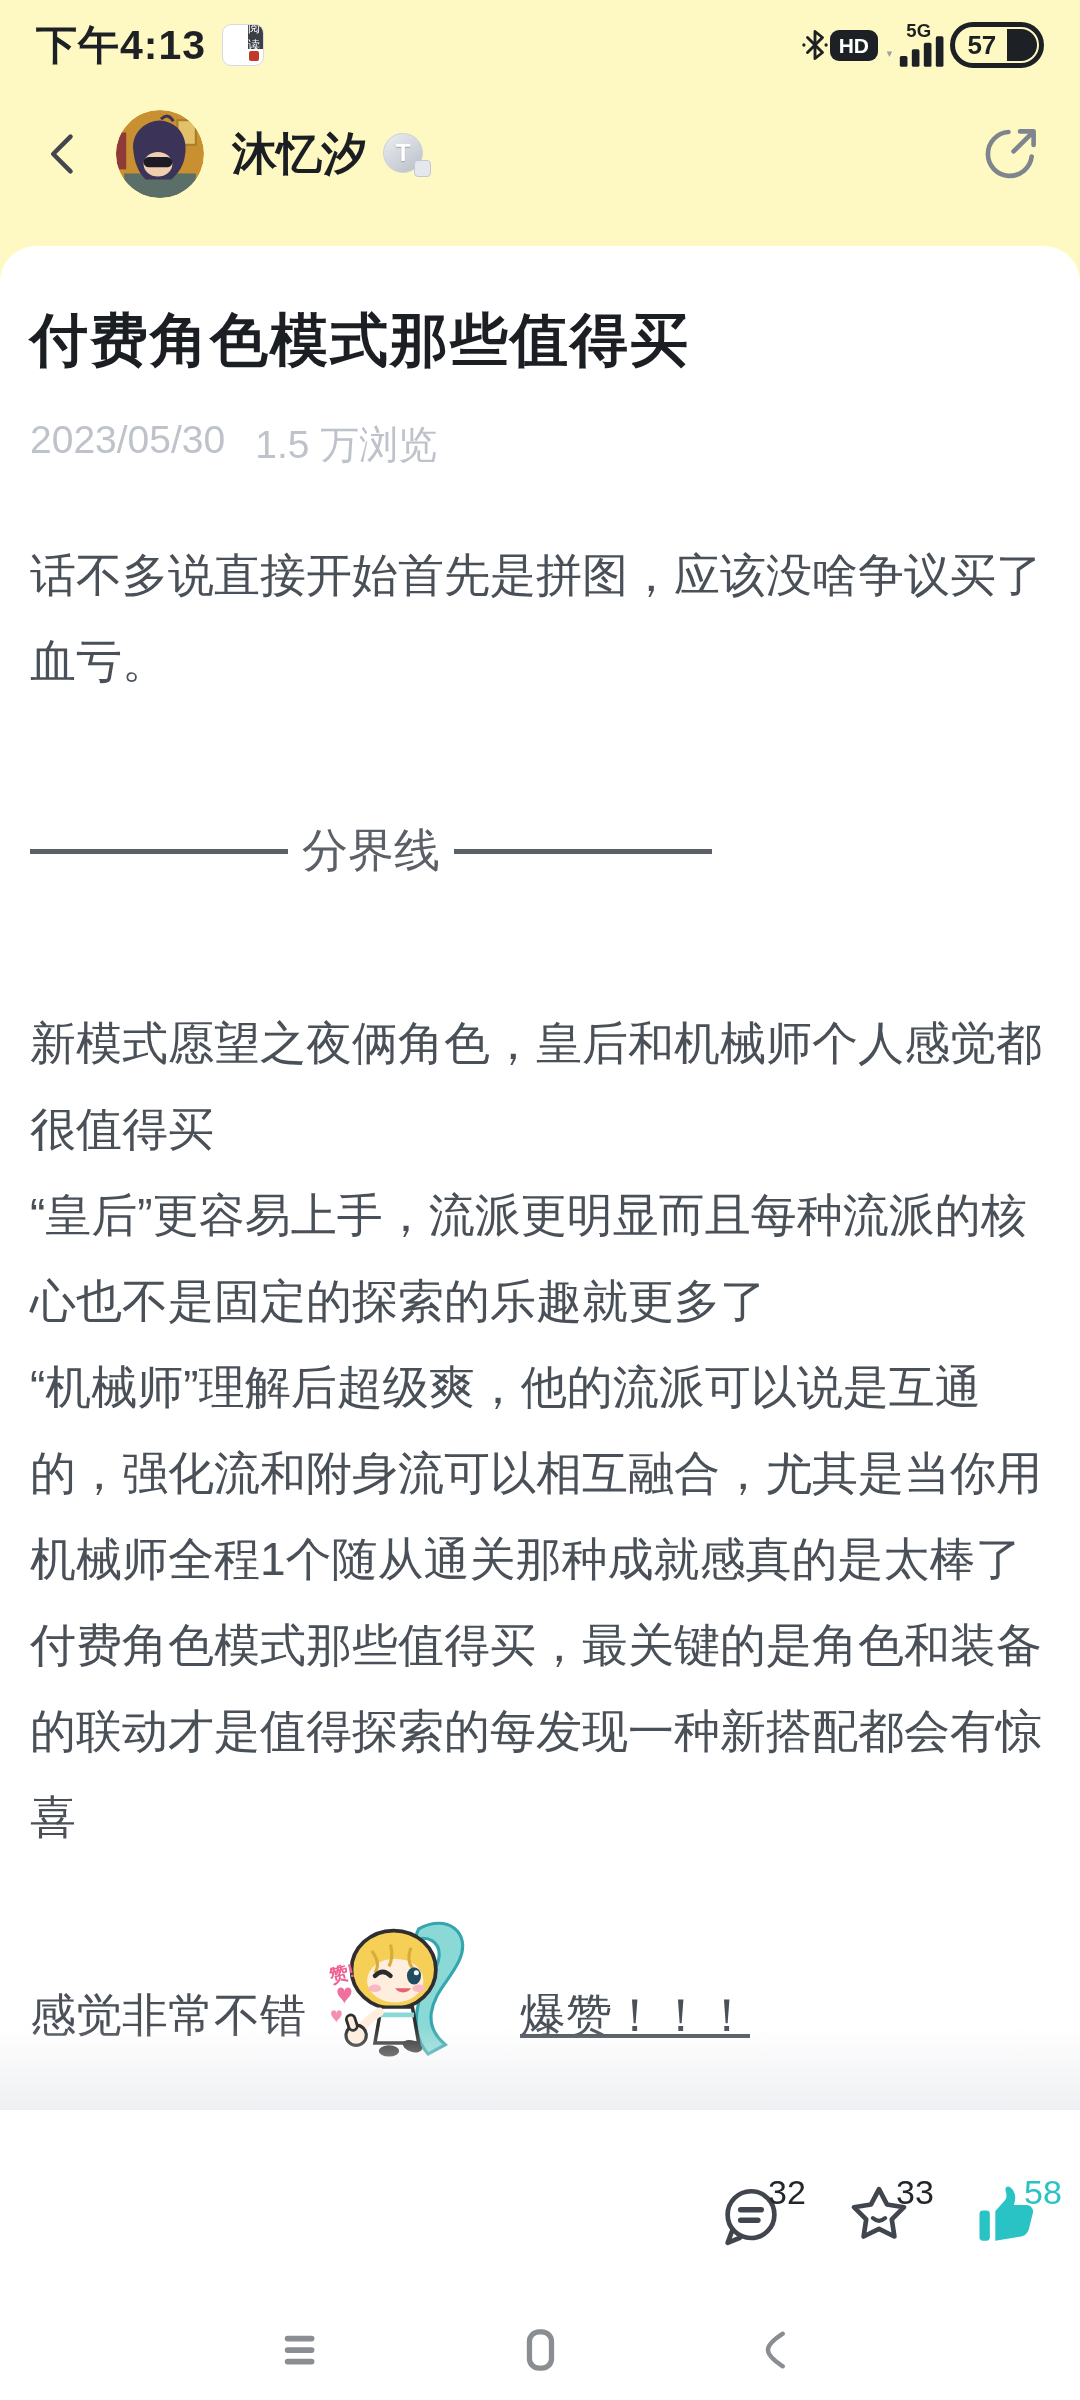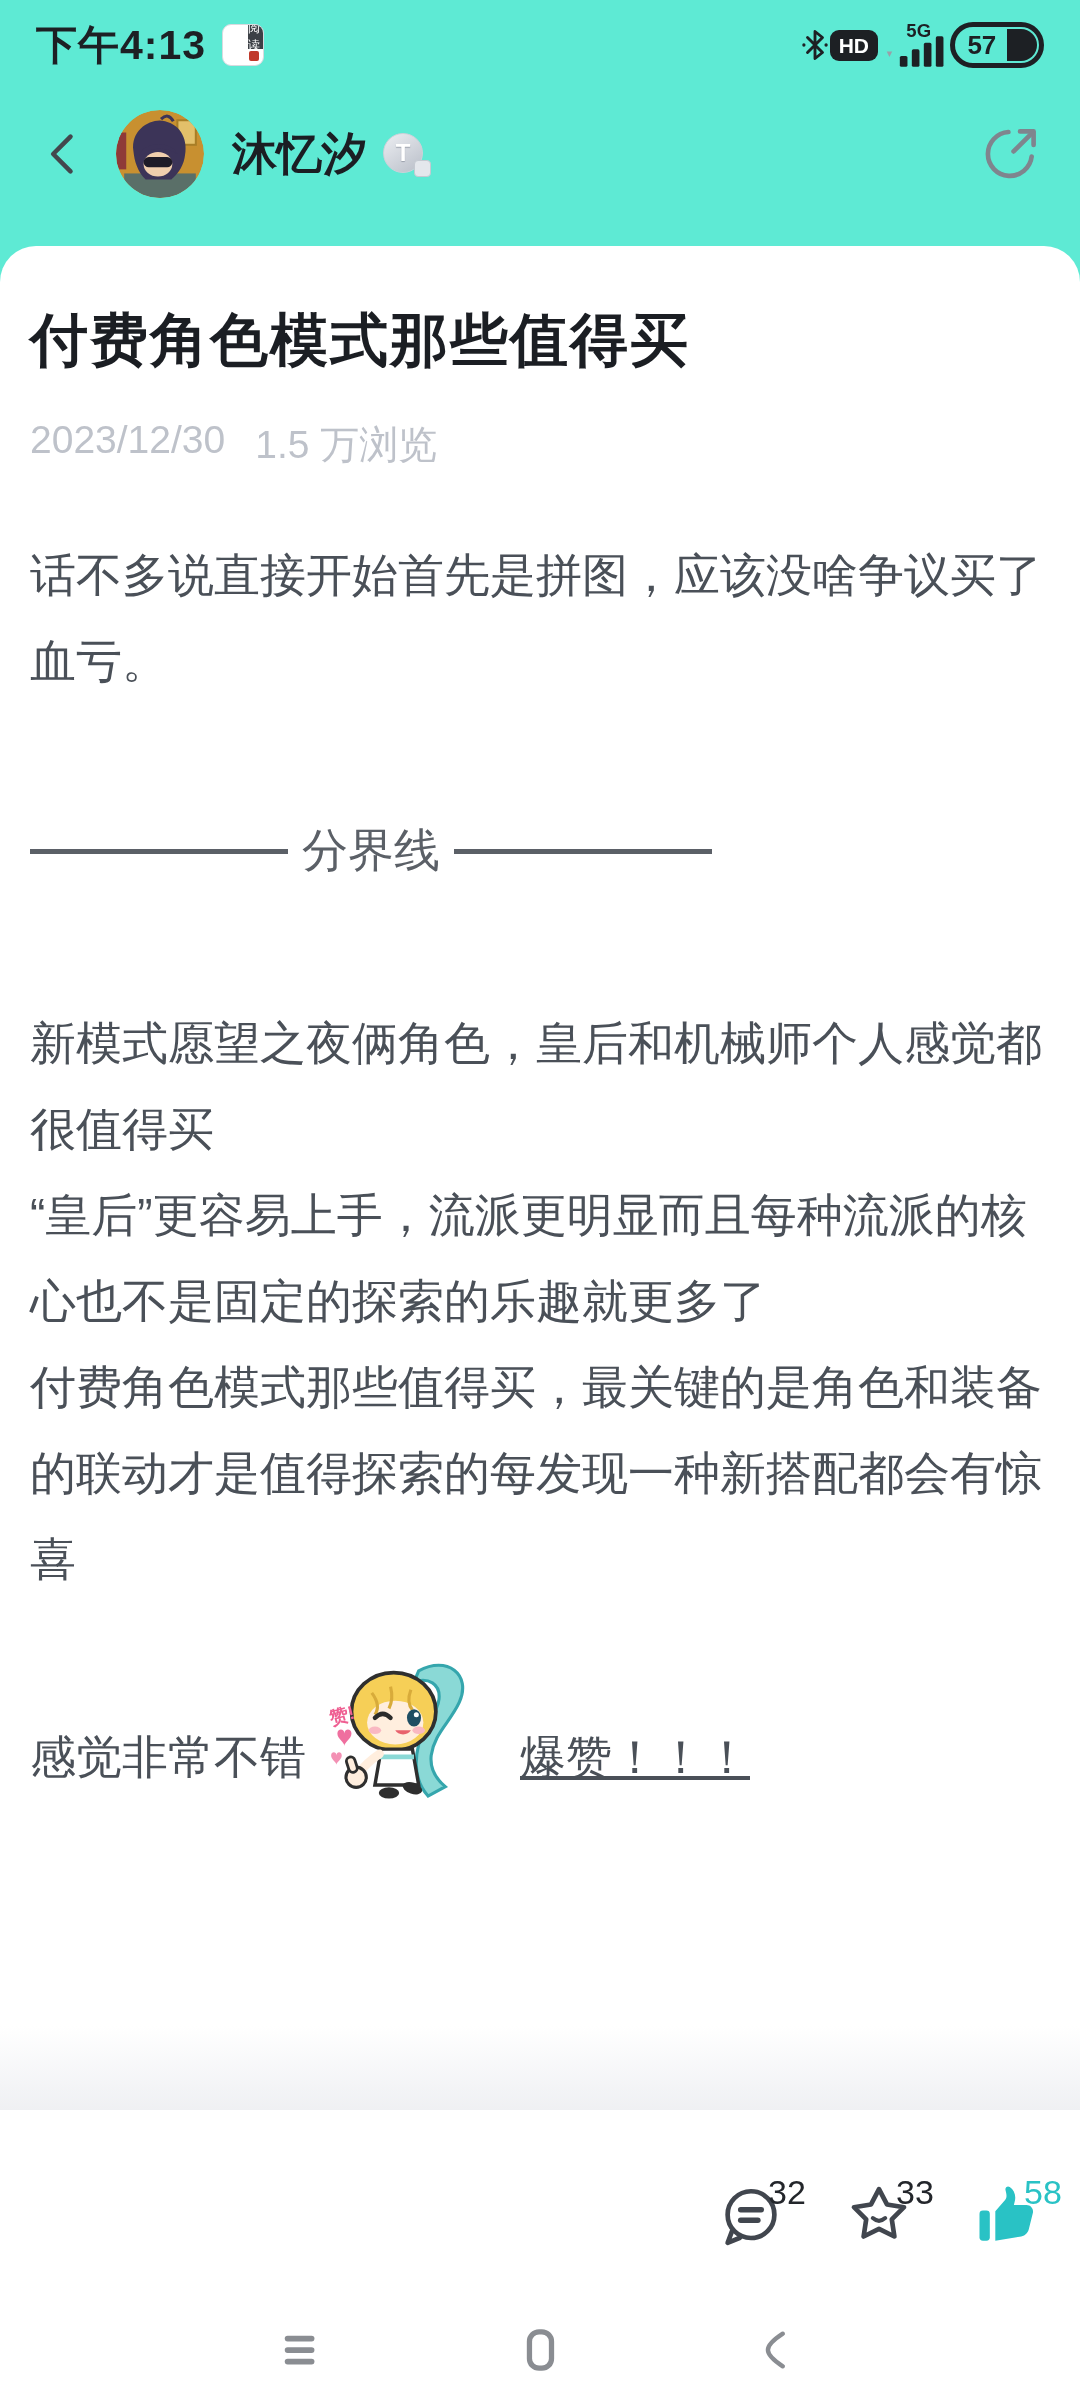--- a/index.html
+++ b/index.html
@@ -1,18 +1,18 @@
 <!DOCTYPE html>
 <html style="--accent: #29c2c5;"><head>
 <meta charset="utf-8">
 <style>
   * { box-sizing: border-box; margin: 0; padding: 0; }
   :root { --accent:#29c2c5; --ink:#1b1e23; --body:#4a5058; --gray:#8a8d92; --statusink:#1d2024; }
   html,body { background:#e8e9ec; font-family:"Liberation Sans","DejaVu Sans",sans-serif; }
-  .screen { width:1080px; height:2400px; background:#5eead4; display:flex; flex-direction:column; overflow:hidden; position:relative; }
+  .screen { width:1080px; height:2400px; background:#fef9c3; display:flex; flex-direction:column; overflow:hidden; position:relative; }
 
   
   .status-bar { height:76px; padding:14px 36px 0; display:flex; align-items:center; flex:none; }
   .time { font-size:41px; font-weight:700; color:var(--statusink); letter-spacing:1px; }
   .notif-icon { width:42px; height:42px; border-radius:9px; background:#fff; border:1px solid #d8dadf; margin-left:16px; overflow:hidden; position:relative; }
   .notif-icon .band { height:24px; background:#3c4046; color:#fff; font-size:12px; display:flex; align-items:center; justify-content:center; letter-spacing:0;margin-left:25px; }
   .notif-icon .mark { position:absolute; right:4px; bottom:4px; width:10px; height:10px; background:#c0392b; border-radius:2px; }
   .status-right { margin-left:auto; display:flex; align-items:center; }
   .hd-badge { background:var(--statusink); color:#fff; font-size:21px; font-weight:700; padding:5px 9px; border-radius:9px; line-height:1; }
   .battery { width:94px; height:46px; border:5px solid var(--statusink); border-radius:23px; position:relative; display:flex; align-items:center; }
@@ -125,35 +125,36 @@
     <svg class="share-btn" viewBox="0 0 48 48" fill="none" stroke="#7f858e" stroke-width="3.6" stroke-linecap="round" stroke-linejoin="round">
       <path d="M40 26 A17 17 0 1 1 22 7"></path>
       <path d="M26 22 L41 7"></path>
       <path d="M31 6.5 H41.5 V17"></path>
     </svg>
   </div>
 
   <div class="card">
     <h1 class="post-title">付费角色模式那些值得买</h1>
     <div class="post-meta">
-      <span>2023/12/30</span>
+      <span>2023/05/30</span>
       <span class="views">1.5 万浏览</span>
     </div>
 
     <div class="body">
       <p class="p-gap">话不多说直接开始首先是拼图，应该没啥争议买了血亏。</p>
 
       <div class="divider">
         <span class="rule"></span>
         <span class="label">分界线</span>
         <span class="rule"></span>
       </div>
 
       <p>新模式愿望之夜俩角色，皇后和机械师个人感觉都很值得买</p>
       <p>“皇后”更容易上手，流派更明显而且每种流派的核心也不是固定的探索的乐趣就更多了</p>
+      <p>“机械师”理解后超级爽，他的流派可以说是互通的，强化流和附身流可以相互融合，尤其是当你用机械师全程1个随从通关那种成就感真的是太棒了</p>
       <p>付费角色模式那些值得买，最关键的是角色和装备的联动才是值得探索的每发现一种新搭配都会有惊喜</p>
 
       <div class="sticker-row">
         <span class="txt">感觉非常不错</span>
         <svg class="sticker" viewBox="0 0 110 120">
           <path d="M58 12 C76 2 92 14 84 32 C78 45 68 52 66 66 C65 75 69 81 75 86 L64 92 C56 83 55 71 58 59 C61 47 70 40 71 30 C72 20 64 16 55 19 Z" fill="#8ad9d6" stroke="#35a6ad" stroke-width="2"></path>
           <ellipse cx="42" cy="38" rx="27" ry="25" fill="#f6cf57" stroke="#2f2f2f" stroke-width="2.4"></ellipse>
           <ellipse cx="43" cy="45" rx="18" ry="14" fill="#ffeede"></ellipse>
           <path d="M28 26 q6 8 2 14 M40 22 q2 8 -1 14 M53 24 q-3 8 1 13" stroke="#d8ab3a" stroke-width="2" fill="none"></path>
           <path d="M30 42 q5 -5 10 0" stroke="#2b2b2b" stroke-width="2.8" fill="none" stroke-linecap="round"></path>

